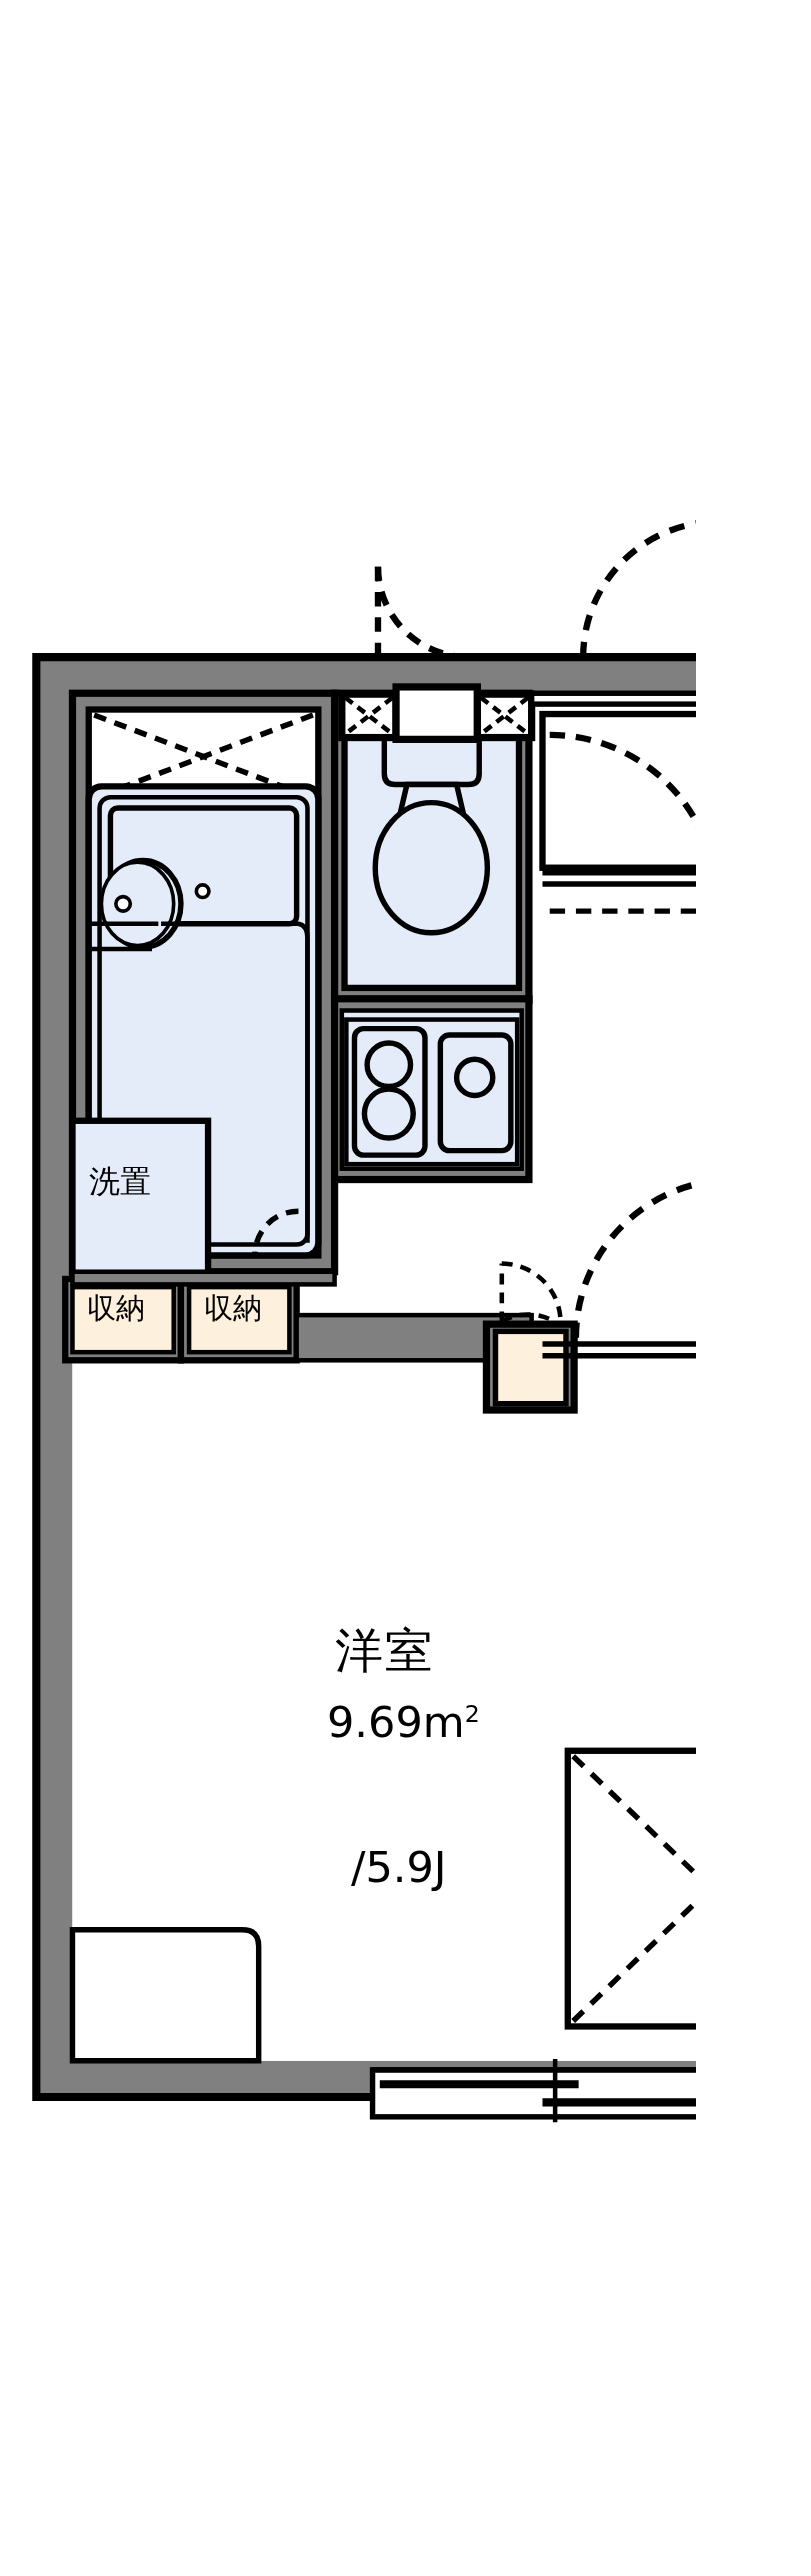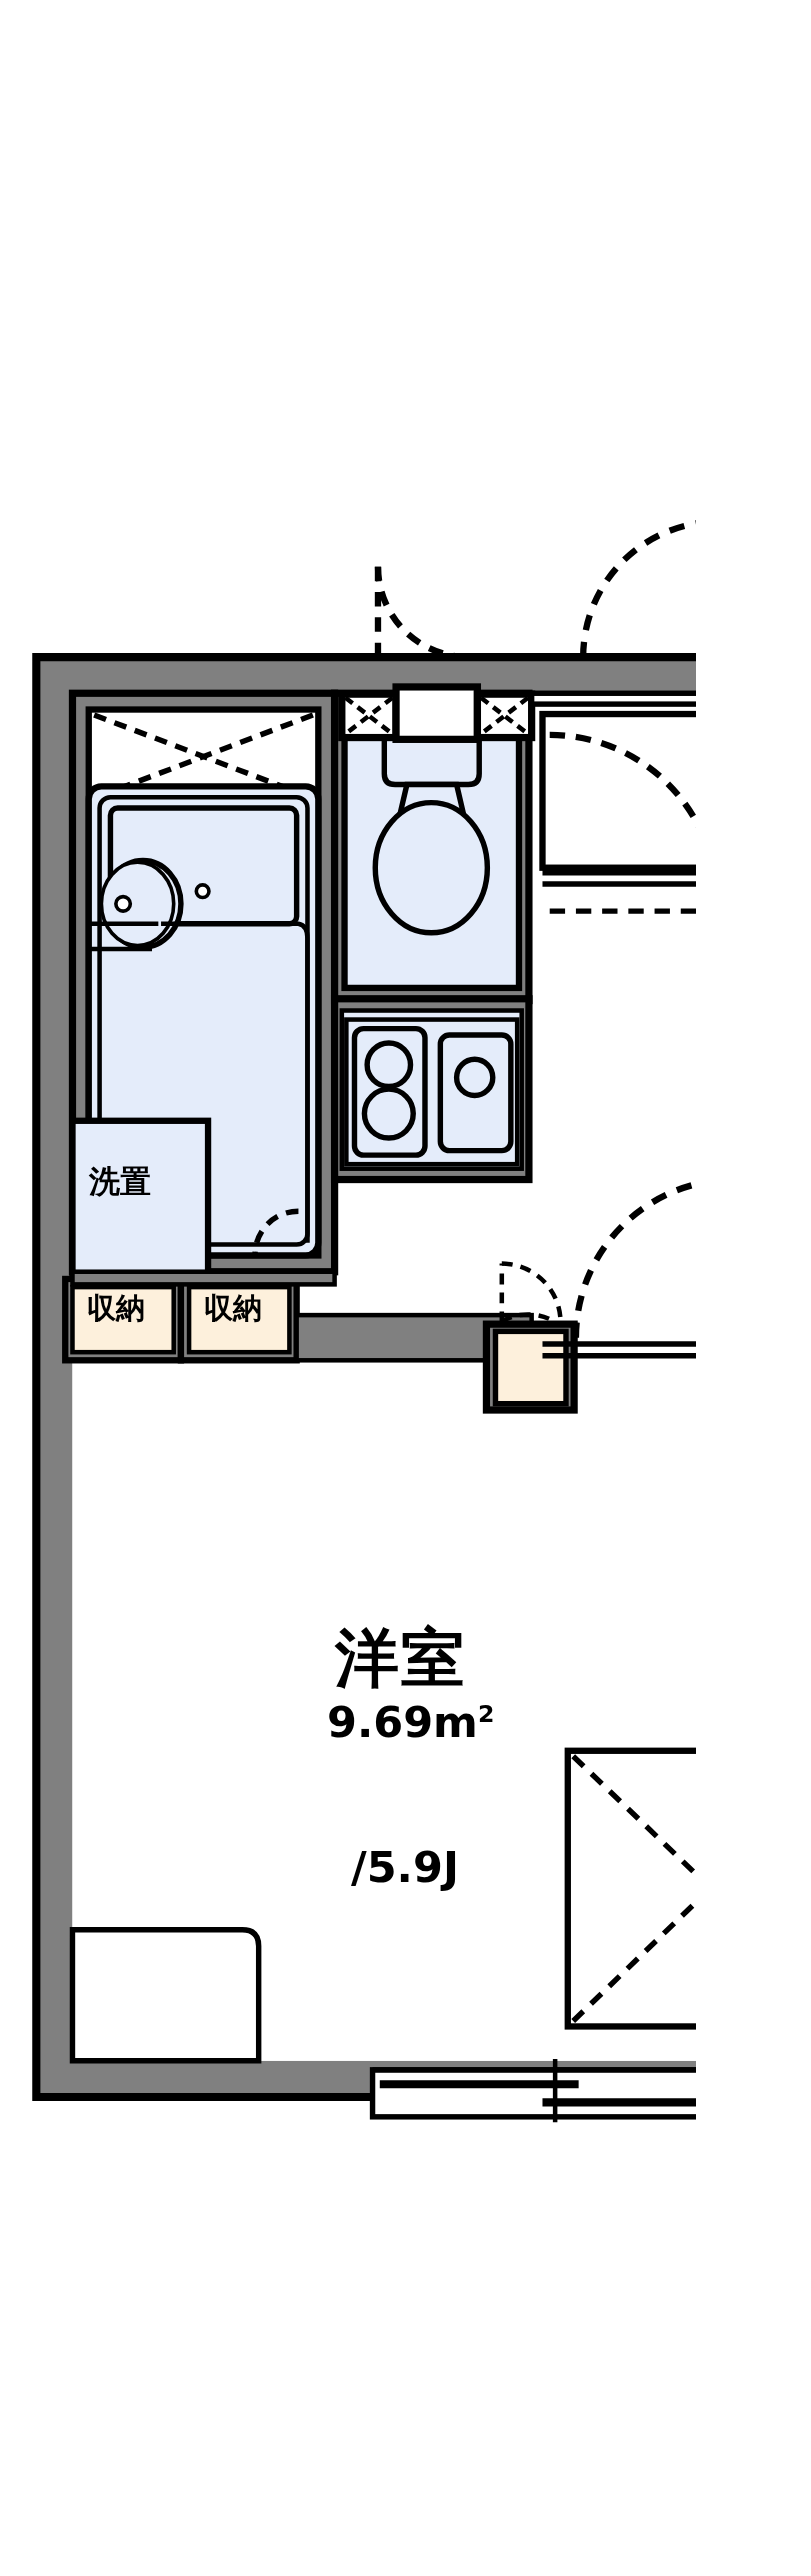--- a/index.html
+++ b/index.html
@@ -10,21 +10,20 @@
   }
   body {
     font-family: "DejaVu Sans", "Liberation Sans", sans-serif;
   }
   #plan-root {
     position: relative;
     width: 696px;
     height: 2576px;
     background: #ffffff;
     overflow: hidden;
-    font-weight: bold;
   }
   svg.plan-svg {
     position: absolute;
     left: 0;
     top: 0;
     width: 812px;
     height: 2576px;
     display: block;
   }
   .lbl {
@@ -33,21 +32,21 @@
     font-family: "DejaVu Sans", "Liberation Sans", sans-serif;
     white-space: nowrap;
     line-height: 1.0;
     user-select: none;
   }
   .lbl-jp {
     font-size: 31px;
     letter-spacing: 0px;
   }
   .lbl-room-name {
-    font-size: 64px;
+    font-size: 48px;
     letter-spacing: 1.8px;
   }
   .lbl-area {
     font-size: 43px;
   }
   .sup {
     font-size: 0.55em;
     vertical-align: super;
   }
 </style>

